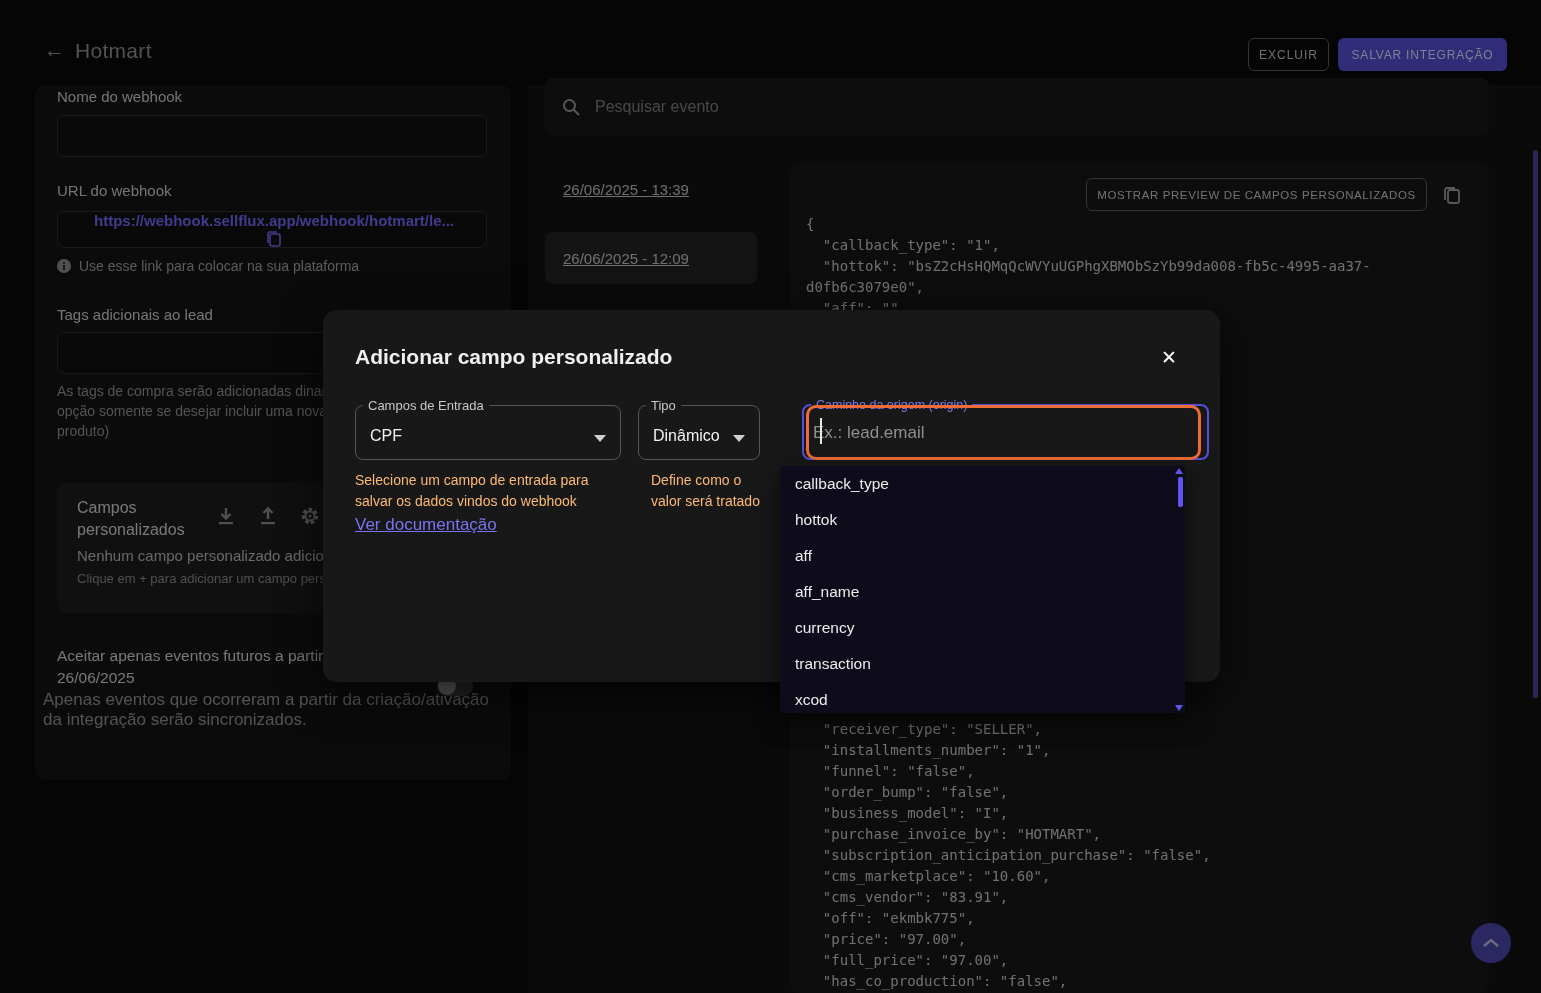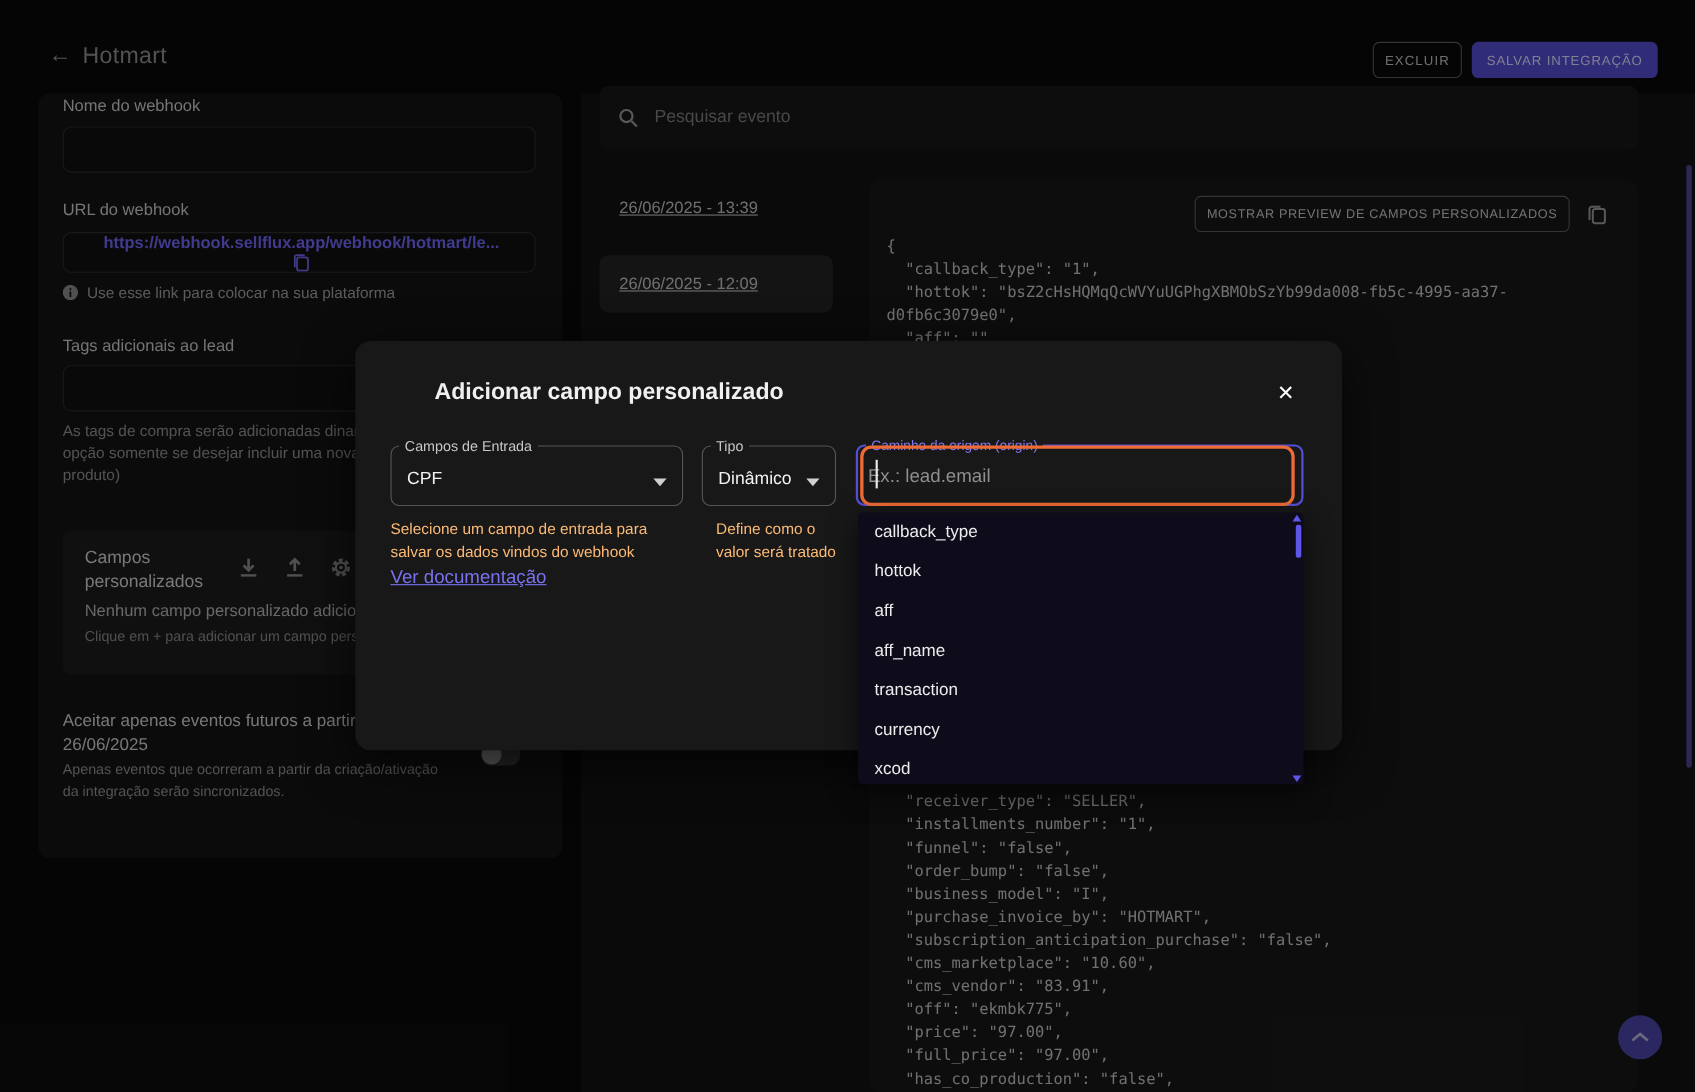--- a/index.html
+++ b/index.html
@@ -25,21 +25,21 @@
   .url-text { font-size:15px; color:#6f66f2; font-weight:bold; white-space:nowrap; overflow:hidden; }
   .hint { font-size:14px; color:#9e9e9e; }
   .hint-lines { font-size:14px; color:#8f8f8f; line-height:20px; white-space:pre; }
   .cp-card { left:57px; top:483px; width:454px; height:130px; background:#1d1d1d; border-radius:8px; }
   .cp-title { left:20px; top:14px; width:135px; font-size:16px; color:#d0d0d0; line-height:22px; }
   .cp-icon { width:22px; height:22px; color:#8a8a8a; cursor:pointer; }
   .cp-empty { left:20px; top:64px; font-size:15px; color:#b5b5b5; white-space:nowrap; }
   .cp-sub { left:20px; top:88px; font-size:13px; color:#8a8a8a; white-space:nowrap; }
   .future-title { left:57px; top:645px; width:470px; font-size:15.5px; color:#cfcfcf;
                   line-height:22px; white-space:pre; }
-  .future-hint { left:57px; top:690px; font-size:13px; color:#8f8f8f; line-height:20px; white-space:pre; }
+  .future-hint { left:43px; top:690px; font-size:17px; color:#8f8f8f; line-height:20px; white-space:pre; }
   .toggle { left:437px; top:676px; width:36px; height:20px; background:#3d3d3d;
             border-radius:10px; cursor:pointer; }
   .toggle .knob { position:absolute; left:1px; top:1px; width:18px; height:18px;
                   border-radius:50%; background:#9a9a9a; }
 
   
   .right-region { left:528px; top:85px; width:1013px; height:908px; background:#121212; }
   .search-bar { left:545px; top:78px; width:944px; height:57px; background:#181818;
                 border-radius:8px; display:flex; align-items:center; }
   .search-input { background:transparent; border:none; outline:none; color:#d6d6d6;
@@ -60,28 +60,28 @@
   .scroll-top { left:1471px; top:923px; width:40px; height:40px; border-radius:50%;
                 background:#4a44a8; border:none; cursor:pointer; display:flex;
                 align-items:center; justify-content:center; }
 
   
   .dim { left:0; top:0; width:1541px; height:993px; background:rgba(0,0,0,.42); z-index:50; }
 
   
   .modal { left:323px; top:310px; width:897px; height:372px; background:#181818;
            border-radius:14px; z-index:100; box-shadow:0 12px 45px rgba(0,0,0,.65); }
-  .modal-title { left:32px; top:35px; font-size:21px; font-weight:600; color:#f0f0f0;margin-left:40px; }
+  .modal-title { left:32px; top:35px; font-size:21px; font-weight:600; color:#f0f0f0; }
   .modal-close { left:838px; top:36px; font-size:19px; color:#ffffff; background:none;
                  border:none; cursor:pointer; font-family:"Liberation Sans",sans-serif; }
   fieldset { position:absolute; border:1px solid #565656; border-radius:8px; }
   legend { font-size:13px; color:#c7c7c7; padding:0 5px; margin-left:7px; }
   .fs-entrada { left:32px; top:88px; width:266px; height:62px; }
   .fs-tipo { left:315px; top:88px; width:122px; height:62px; }
-  .fs-origem { left:455px; top:88px; width:407px; height:62px; border:2px solid #544fd6; }
+  .fs-origem { left:479px; top:88px; width:407px; height:62px; border:2px solid #544fd6; }
   .fs-origem legend { color:#8079f2; font-size:12.5px; }
   .sel-value { position:absolute; left:14px; top:14px; font-size:16px; color:#f2f2f2; }
   .caret-down { position:absolute; right:14px; top:22px; width:0; height:0;
                 border-left:6px solid transparent; border-right:6px solid transparent;
                 border-top:7px solid #d0d0d0; }
   .origin-wrap { position:absolute; left:2px; top:-7px; width:395px; height:55px;
                  border:3px solid #ed6b36; border-radius:10px; padding:6px 4px; }
   .origin-input { width:100%; height:100%; background:transparent; border:none; outline:none;
                   color:#e8e8e8; font-size:17px; font-family:"Liberation Sans",sans-serif; }
   .origin-input::placeholder { color:#8f8f8f; }
@@ -267,16 +267,16 @@
 
 <div class="abs dropdown">
   <span class="dd-up"></span>
   <span class="dd-thumb"></span>
   <span class="dd-down"></span>
 
 <div class="dd-item">callback_type</div>
     <div class="dd-item">hottok</div>
     <div class="dd-item">aff</div>
     <div class="dd-item">aff_name</div>
+    <div class="dd-item">currency</div>
     <div class="dd-item">transaction</div>
-    <div class="dd-item">currency</div>
     <div class="dd-item">xcod</div>
   </div>
 
 </body></html>

